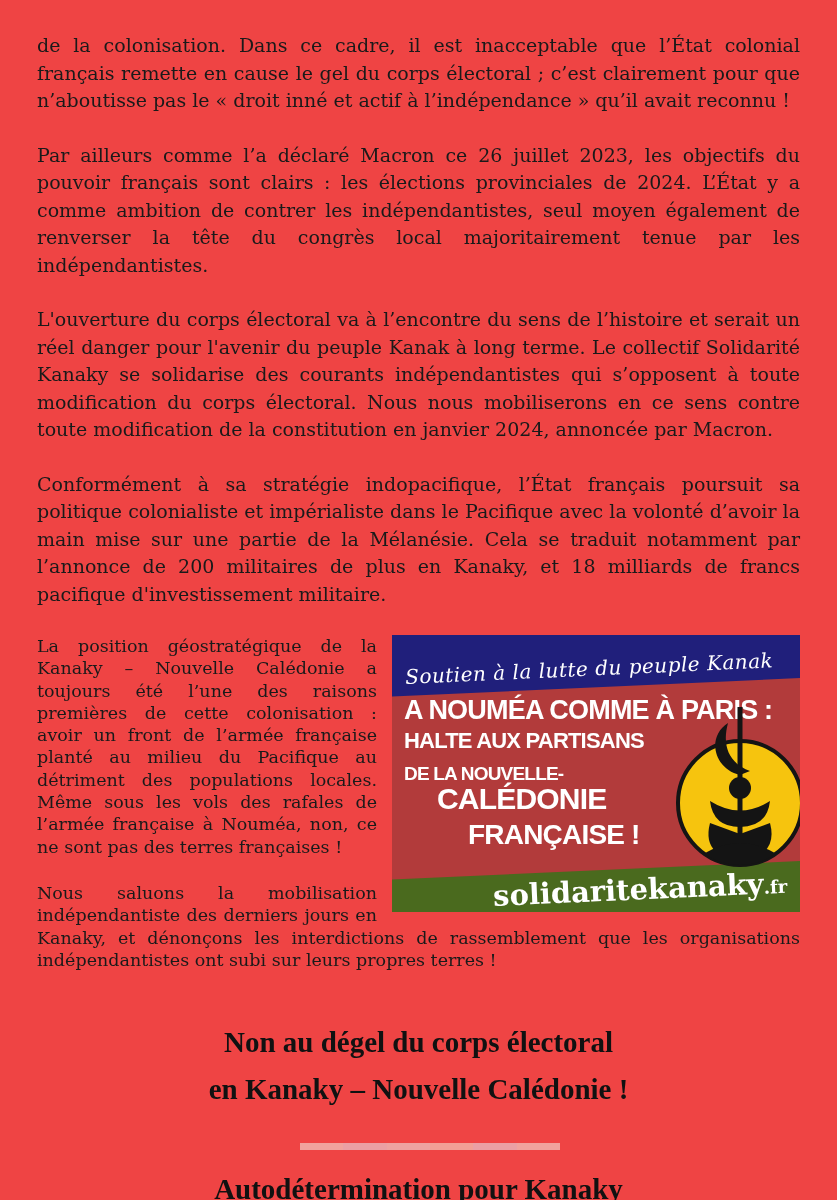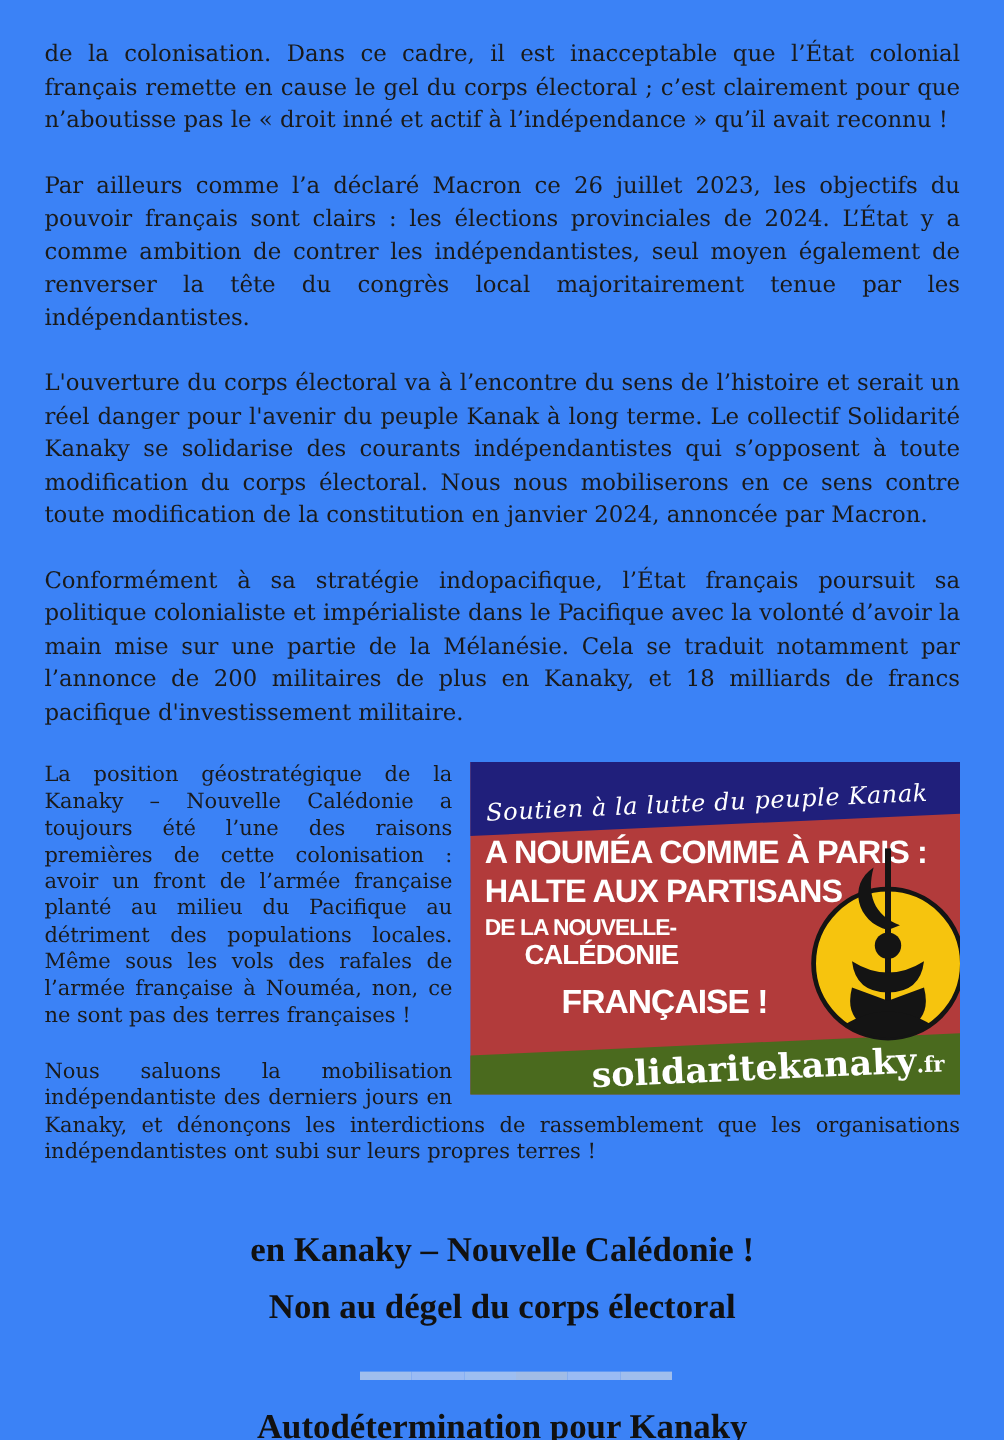--- a/index.html
+++ b/index.html
@@ -1,20 +1,20 @@
 <!DOCTYPE html>
 <html style="--banner-blue: #201f7b; --banner-red: #b23b3b; --banner-green: #4a6a1e; --banner-green-dark: #3d571a; --banner-yellow: #f6c40e; --banner-black: #141414;"><head>
 <meta charset="utf-8">
 <style>
   html,body{margin:0;padding:0;background:#ffffff;}
   .page{
     position:relative;
     width:837px;height:1200px;
     margin:0 auto;
-    background:#3b82f6;
+    background:#ef4444;
     overflow:hidden;
     font-family:"DejaVu Serif", serif;
     color:#1a1a1a;
   }
   .content{padding:32px 37px 0 37px;}
   .body-para{
     margin:0 0 27px 0;
     font-size:19px;line-height:27.5px;
     text-align:justify;
     text-justify:inter-word;
@@ -61,23 +61,23 @@
     white-space:nowrap;
   }
   .band-green .site .tld{font-size:18px;font-weight:bold;}
   .headline{
     position:absolute;left:12px;top:62px;width:396px;
     font-family:"Liberation Sans", sans-serif;
     font-weight:800;color:#ffffff;line-height:1;
   }
   .hl{position:absolute;white-space:nowrap;letter-spacing:-0.8px;}
   .hl1{left:0;top:0;font-size:27px;}
-  .hl2{left:0;top:33px;font-size:27px;}
+  .hl2{left:0;top:33px;font-size:22px;}
   .hl3{left:0;top:67px;font-size:19px;text-align:center;}
-  .hl4{left:33px;top:87px;font-size:23px;}
+  .hl4{left:33px;top:87px;font-size:30px;}
   .hl5{left:64px;top:124px;font-size:28px;}
   .emblem{position:absolute;left:278px;top:36px;width:140px;height:200px;}
   
   .center-head{
     text-align:center;
     font-family:"Liberation Serif", serif;
     font-weight:bold;color:#111111;
   }
   .h-main{font-size:29px;line-height:47px;margin:24px 0 0 0;}
   .h-mid{font-size:29px;line-height:40px;margin:56px 0 0 0;}
@@ -142,22 +142,22 @@
 
           <path d="M14 198 Q70 146 126 198 L126 212 L14 212 Z" fill="var(--banner-black,#141414)" clip-path="url(#discClip)"></path>
         </svg>
       </div>
 
       <p class="col-para">La position géostratégique de la Kanaky – Nouvelle Calédonie a toujours été l’une des raisons premières de cette colonisation : avoir un front de l’armée française planté au milieu du Pacifique au détriment des populations locales. Même sous les vols des rafales de l’armée française à Nouméa, non, ce ne sont pas des terres françaises !</p>
       <p class="col-para">Nous saluons la mobilisation indépendantiste des derniers jours en Kanaky, et dénonçons les interdictions de rassemblement que les organisations indépendantistes ont subi sur leurs propres terres !</p>
     </div>
 
     <div class="center-head h-main">
+      <div>Non au dégel du corps électoral</div>
       <div>en Kanaky – Nouvelle Calédonie !</div>
-      <div>Non au dégel du corps électoral</div>
     </div>
 
     <div class="center-head h-mid">Autodétermination pour Kanaky</div>
 
   </div>
 
   <div class="bottom-artifact">
     <span class="ba1"></span>
       <span class="ba2"></span>
       <span class="ba4"></span>

